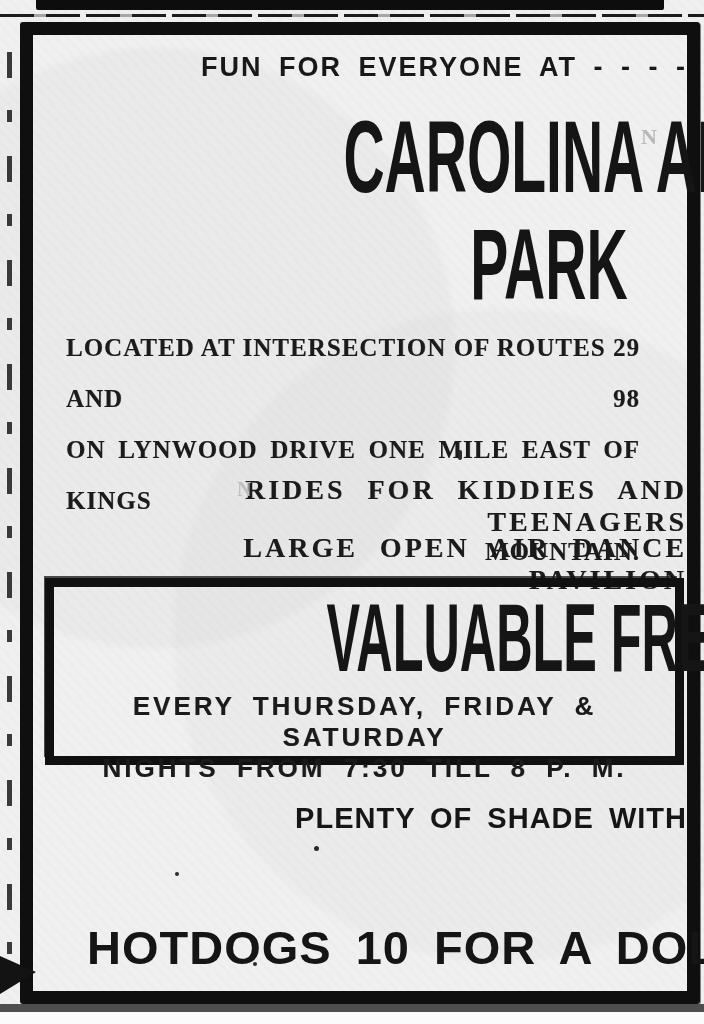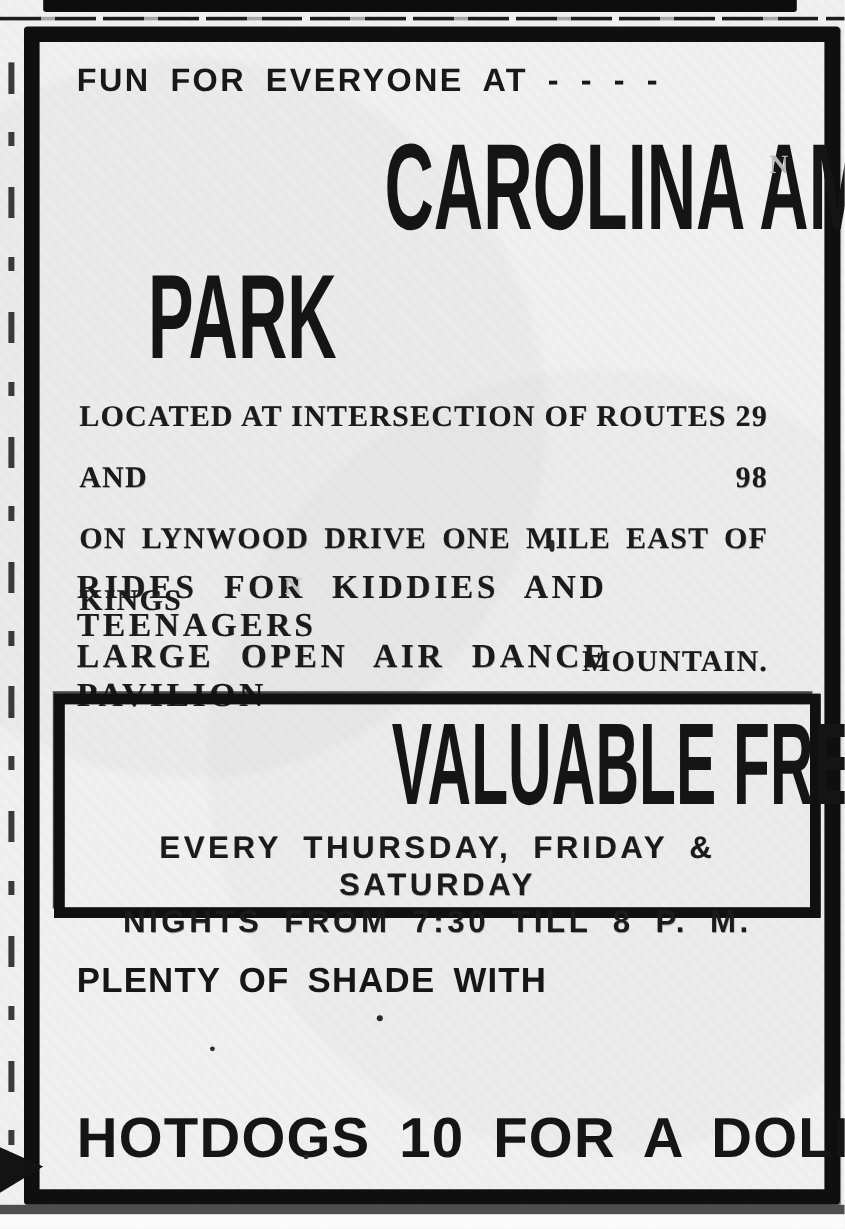--- a/index.html
+++ b/index.html
@@ -38,21 +38,21 @@
     position:absolute;left:7px;top:52px;width:5px;height:935px;
     background:repeating-linear-gradient(180deg,#1a1a1a 0 26px,transparent 26px 58px,#1a1a1a 58px 70px,transparent 70px 104px);
     opacity:.85;
   }
   .ad-frame{
     position:absolute;left:20px;top:22px;width:680px;height:982px;
     border:13px solid #0f0f0f;
     border-radius:3px;
     box-shadow:1px 1px 0 rgba(0,0,0,.45);
   }
-  .abs{position:absolute;left:26px;right:17px;text-align:left;padding-left:38px;}
+  .abs{position:absolute;left:49px;right:17px;text-align:right;padding-left:38px;}
   .tagline{
     top:52px;
     font-size:27px;font-weight:bold;
     letter-spacing:2px;word-spacing:7px;
     color:#181818;
   }
   .display{
     font-weight:bold;white-space:nowrap;
   }
   .title-line1{top:104px;font-size:100px;line-height:104px;}

